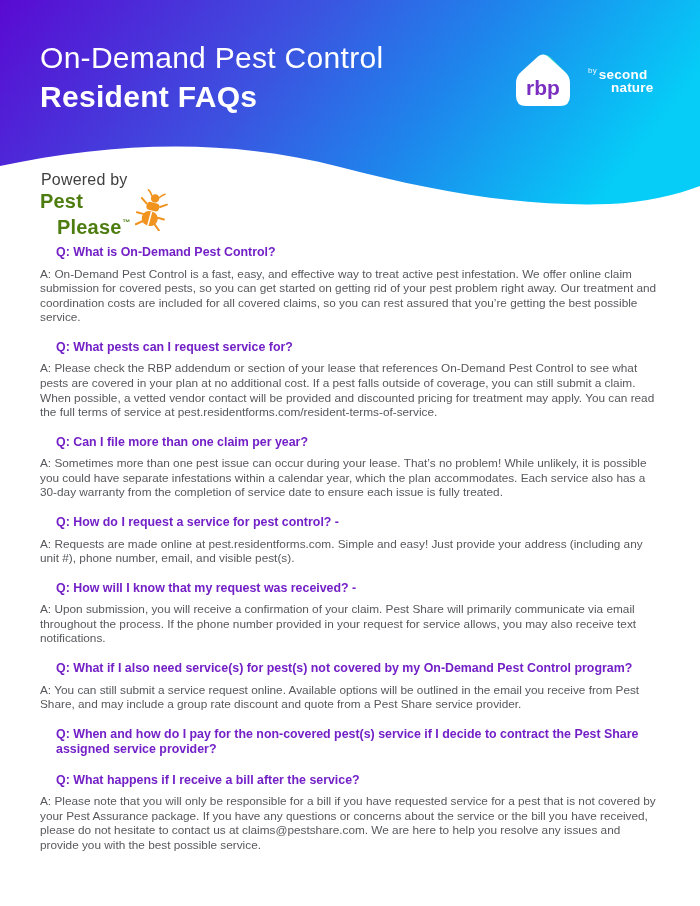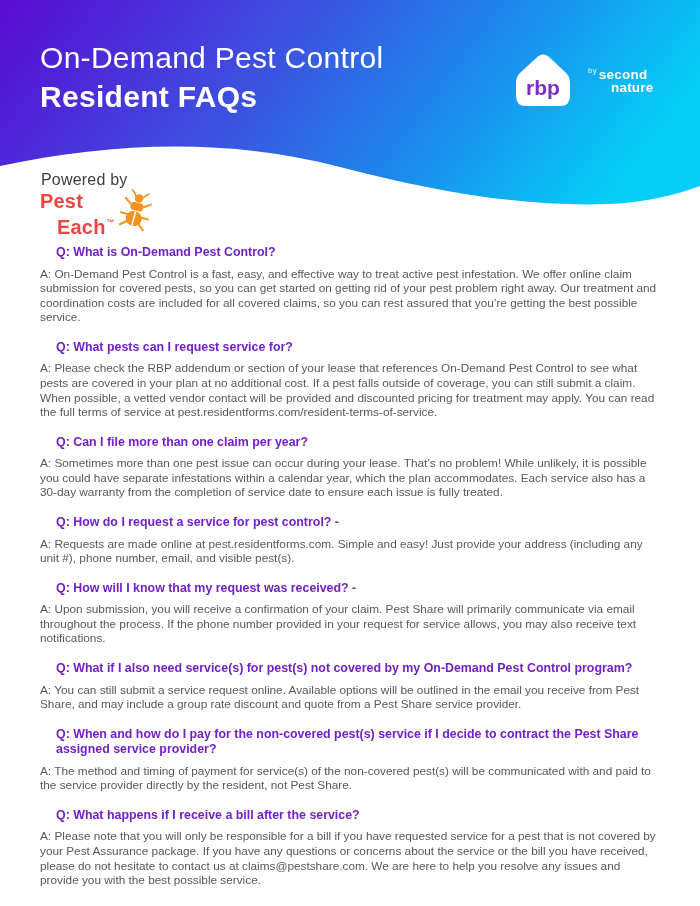--- a/index.html
+++ b/index.html
@@ -15,21 +15,21 @@
   .title-line1{font-size:30px;font-weight:400;letter-spacing:.3px;line-height:34px;}
   .title-line2{font-size:30px;font-weight:700;letter-spacing:.3px;line-height:34px;margin-top:5px;}
   .rbp-lockup{position:absolute;left:511px;top:50px;display:flex;align-items:center;gap:13px;}
   .sn-text{color:#ffffff;font-weight:700;font-size:13.5px;line-height:13px;letter-spacing:.2px;}
   .sn-by{font-size:8px;font-weight:400;opacity:.9;vertical-align:6px;margin-right:2px;text-align:center;}
   .sn-l2{display:block;margin-left:23px;}
   
   .powered{position:absolute;left:40px;top:171px;}
   .powered-label{font-size:16px;color:#3f3f3f;letter-spacing:.2px;margin:0 0 2px 1px;}
   .ps-row{display:flex;align-items:flex-start;}
-  .ps-text{color:#ef4444;font-weight:700;font-size:20px;line-height:21px;letter-spacing:.2px;}
+  .ps-text{color:#4d7c0f;font-weight:700;font-size:20px;line-height:21px;letter-spacing:.2px;}
   .ps-share{margin-left:17px;}
   .tm{font-size:8px;vertical-align:9px;margin-left:1px;}
   .bug{margin-left:4px;margin-top:-2px;}
   
   .main{position:absolute;left:40px;top:245px;width:622px;}
   .faq{margin:0 0 15px 0;}
   .faq-q{color:#7321C7;font-size:12.4px;font-weight:700;line-height:15.5px;margin:0 0 6px 16px;}
   .faq-a{color:#57585C;font-size:11.8px;font-weight:400;line-height:14.6px;margin:0;}
 </style>
 </head>
@@ -65,21 +65,21 @@
       <span class="sn-l2">nature</span>
     </div>
   </div>
 </div>
 
 <div class="powered">
   <p class="powered-label">Powered by</p>
   <div class="ps-row">
     <div class="ps-text">
       <div>Pest</div>
-      <div class="ps-share"><span>Each</span><span class="tm">™</span></div>
+      <div class="ps-share"><span>Please</span><span class="tm">™</span></div>
     </div>
     <svg class="bug" width="34" height="42" viewBox="0 0 34 42">
       <g transform="rotate(15 17 21)">
         <path d="M13,7 Q11,4 8.5,2.5" stroke="#F0931F" stroke-width="1.6" fill="none" stroke-linecap="round"></path>
         <path d="M21,7 Q23,4 25.5,2.5" stroke="#F0931F" stroke-width="1.6" fill="none" stroke-linecap="round"></path>
         <circle cx="17" cy="9" r="4.2" fill="#F0931F"></circle>
         <rect x="10.5" y="13.5" width="13" height="8" rx="3.5" fill="#F0931F"></rect>
         <rect x="9" y="22.5" width="16" height="14.5" rx="7" fill="#F0931F"></rect>
         <line x1="17" y1="22.5" x2="17" y2="37" stroke="#ffffff" stroke-width="1.5"></line>
         <g stroke="#F0931F" stroke-width="2" stroke-linecap="round">
@@ -121,20 +121,19 @@
     <p class="faq-a">A: Upon submission, you will receive a confirmation of your claim. Pest Share will primarily communicate via email throughout the process. If the phone number provided in your request for service allows, you may also receive text notifications.</p>
   </section>
 
   <section class="faq">
     <h3 class="faq-q">Q: What if I also need service(s) for pest(s) not covered by my On-Demand Pest Control program?</h3>
     <p class="faq-a">A: You can still submit a service request online. Available options will be outlined in the email you receive from Pest Share, and may include a group rate discount and quote from a Pest Share service provider.</p>
   </section>
 
   <section class="faq">
     <h3 class="faq-q">Q: When and how do I pay for the non-covered pest(s) service if I decide to contract the Pest Share assigned service provider?</h3>
-    <p class="faq-a">A: The method and timing of payment for service(s) of the non-covered pest(s) will be communicated with and paid to the service provider directly by the resident, not Pest Share.</p>
   </section>
 
   <section class="faq">
     <h3 class="faq-q">Q: What happens if I receive a bill after the service?</h3>
     <p class="faq-a">A: Please note that you will only be responsible for a bill if you have requested service for a pest that is not covered by your Pest Assurance package. If you have any questions or concerns about the service or the bill you have received, please do not hesitate to contact us at claims@pestshare.com. We are here to help you resolve any issues and provide you with the best possible service.</p>
   </section>
 </main>
 
 </body></html>

